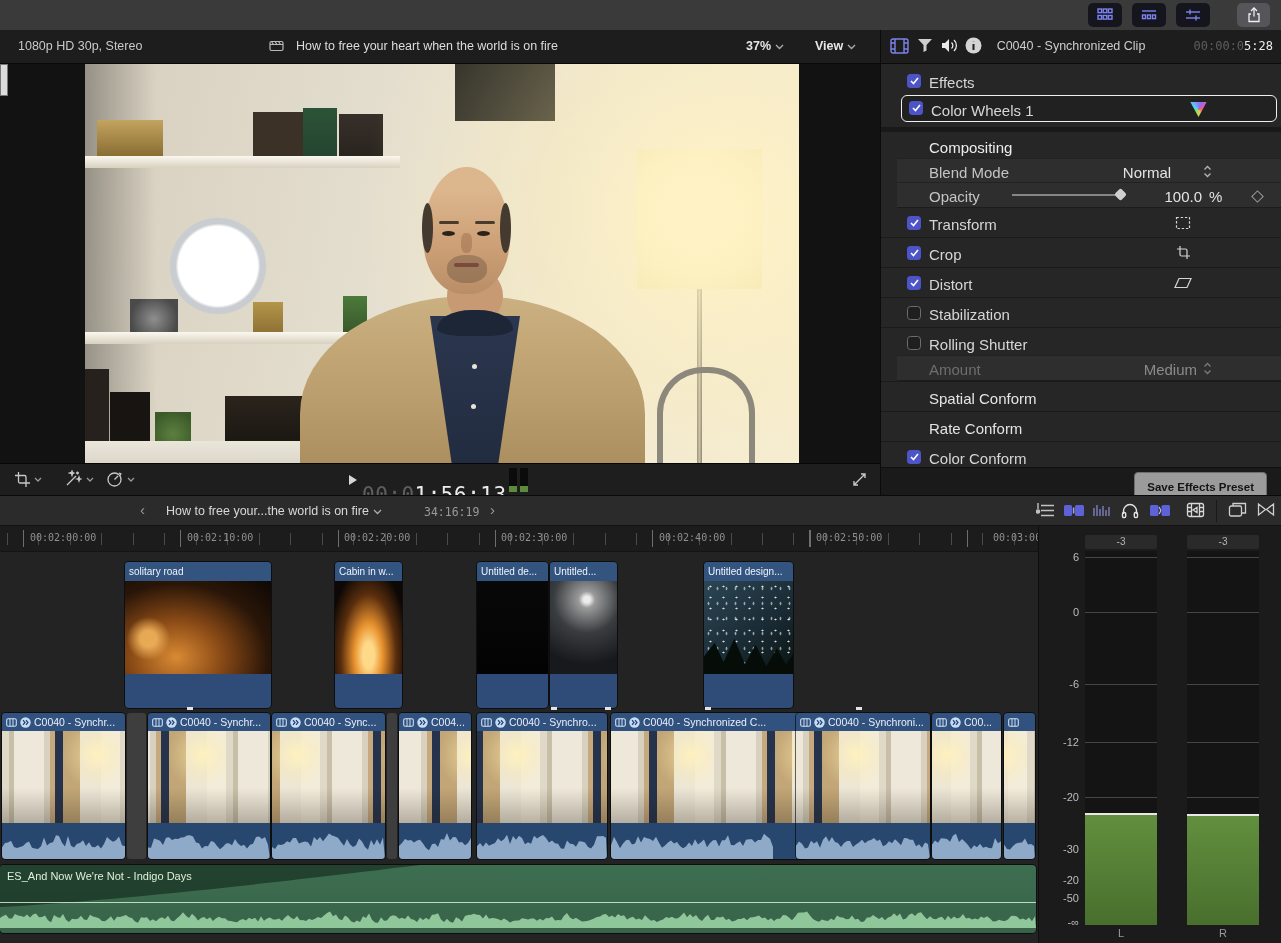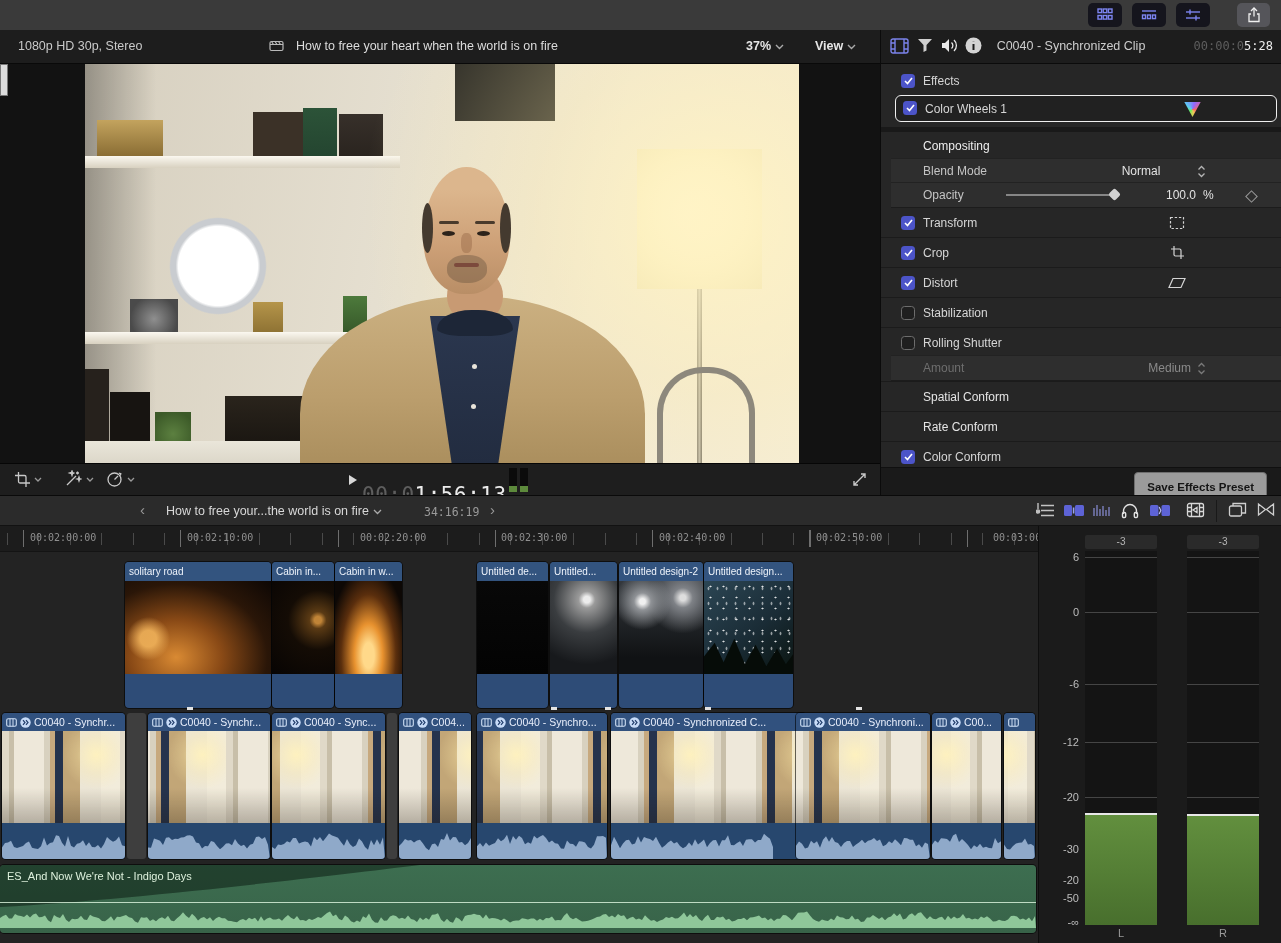--- a/index.html
+++ b/index.html
@@ -116,21 +116,21 @@
   .vbar{position:absolute;top:463px;left:0;width:880px;height:32px;background:#1e1e1e;border-top:1px solid #060606;}
   .tc-big{font-family:"DejaVu Sans Mono",monospace;font-size:21px;letter-spacing:.5px;}
   .tc-dim{color:#5e5e5e;} .tc-bright{color:#ececec;}
   .minibar{position:absolute;top:4px;width:8px;height:24px;background:#0b0b0b;}
   .minibar i{position:absolute;left:0;right:0;bottom:0;height:6px;background:#5d8a3c;}
 
   
   .inspector{position:absolute;left:880px;top:30px;width:401px;height:465px;background:#262626;border-left:1px solid #0b0b0b;box-sizing:border-box;}
   .ins-header{position:absolute;top:0;left:0;right:0;height:33px;background:#1d1d1d;border-bottom:1px solid #0b0b0b;}
   .ibody{position:absolute;top:33px;left:0;right:0;bottom:0;}
-  .irow{position:absolute;left:10px;right:0;height:25px;font-size:12px;color:#d6d6d6;text-decoration:underline;}
+  .irow{position:absolute;left:16px;right:0;height:25px;font-size:15px;color:#d6d6d6;text-decoration:underline;}
   .irow .lbl{position:absolute;left:32px;top:5px;white-space:nowrap;}
   .param{background:#2e2e2e;border-top:1px solid #222;border-bottom:1px solid #1c1c1c;}
   .hairline{position:absolute;left:0;right:0;height:1px;background:#1b1b1b;}
   .cb{position:absolute;left:10px;top:5px;width:14px;height:14px;border-radius:3.5px;background:#4c54c8;
       display:flex;align-items:center;justify-content:center;}
   .cb.off{background:#1f1f1f;border:1px solid #6d6d6d;box-sizing:border-box;}
   .val{position:absolute;top:5px;white-space:nowrap;color:#e3e3e3;}
   .stepper{position:absolute;top:6px;}
   .kf{position:absolute;width:7px;height:7px;border:1.2px solid #9a9a9a;transform:rotate(45deg);top:9px;}
   .cw-select{position:absolute;left:4px;right:4px;top:0;bottom:0;border:1.5px solid #efefef;border-radius:6px;background:#212121;}
@@ -631,50 +631,42 @@
         <path d="M1.5 2v11l7-5.5zM16.5 2v11l-7-5.5z"></path>
           </g>
         </svg>
     </span>
   </div>
 
   <div class="timeline">
     <div class="ruler">
       <span class="rlab" style="left:30px;">00:02:00:00</span>
       <span class="rlab" style="left:187px;">00:02:10:00</span>
-      <span class="rlab" style="left:344px;margin-left:16px;">00:02:20:00</span>
+      <span class="rlab" style="left:344px;">00:02:20:00</span>
       <span class="rlab" style="left:501px;">00:02:30:00</span>
       <span class="rlab" style="left:659px;">00:02:40:00</span>
       <span class="rlab" style="left:816px;">00:02:50:00</span>
       <span class="rlab" style="left:993px;text-align:right;">00:03:00:00</span>
     </div>
 
     <div class="cclip" style="left:125px;width:146px;">
       <div class="hd">solitary road</div>
       <div class="th th-fire"></div>
     </div>
-    <div class="cclip" style="left:272px;width:62px;">
-      <div class="hd">Cabin in...</div>
-      <div class="th th-cabin"></div>
-    </div>
     <div class="cclip" style="left:335px;width:67px;">
       <div class="hd">Cabin in w...</div>
       <div class="th th-campfire"></div>
     </div>
     <div class="cclip" style="left:477px;width:71px;">
       <div class="hd">Untitled de...</div>
       <div class="th th-blackv"></div>
     </div>
     <div class="cclip" style="left:550px;width:67px;">
       <div class="hd">Untitled...</div>
       <div class="th th-snow1"></div>
-    </div>
-    <div class="cclip" style="left:619px;width:84px;">
-      <div class="hd">Untitled design-2</div>
-      <div class="th th-snow2"></div>
     </div>
     <div class="cclip" style="left:704px;width:89px;">
       <div class="hd">Untitled design...</div>
       <div class="th th-stars"></div>
     </div>
 
     <span class="marker" style="left:187px;"></span>
     <span class="marker" style="left:551px;"></span>
     <span class="marker" style="left:605px;"></span>
     <span class="marker" style="left:705px;"></span>

